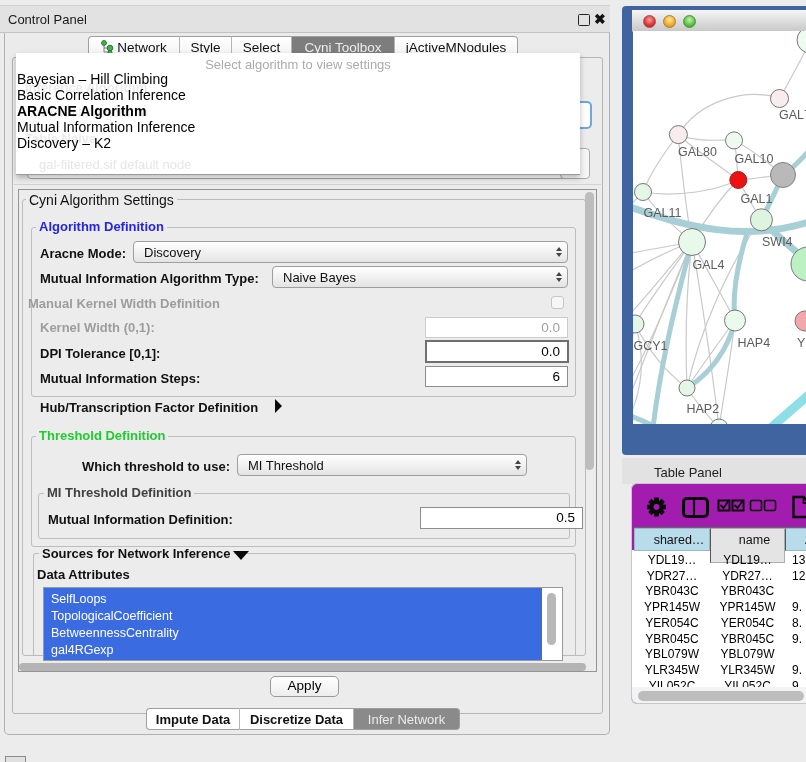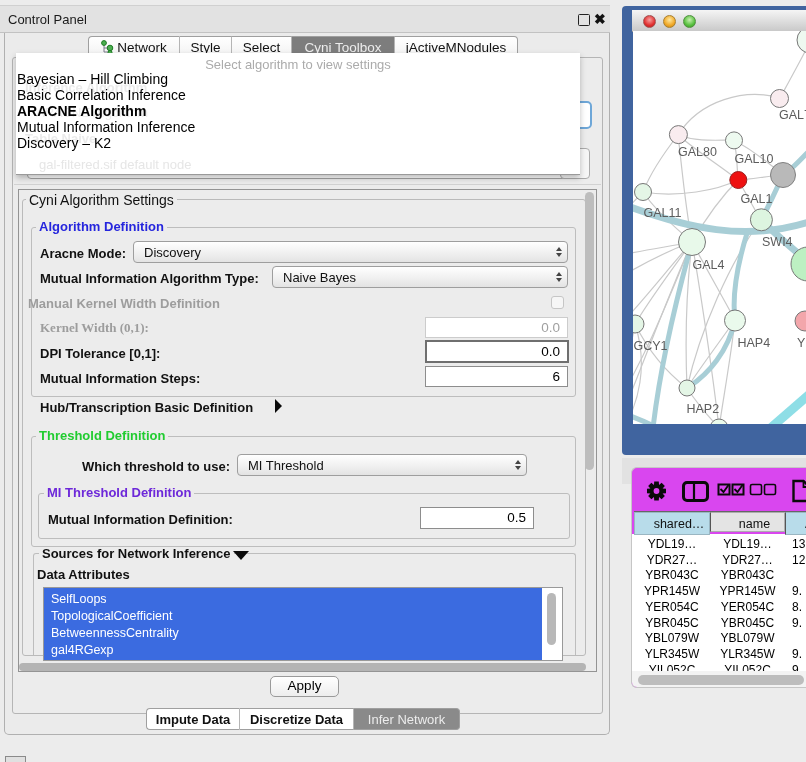--- a/index.html
+++ b/index.html
@@ -60,46 +60,46 @@
 
   <div class="lbl" style="left:40px;top:271px;">Mutual Information Algorithm Type:</div>
   <div class="combo" style="left:272px;top:266px;width:296px;">Naive Bayes<span class="arr">
         <span class="arrup"></span>
         <span class="arrdn"></span>
       </span></div>
 
   <div class="lbl" style="left:28px;top:296px;color:#9d9d9d;">Manual Kernel Width Definition</div>
   <div class="abs" style="left:551px;top:296px;width:13px;height:13px;border:1.5px solid #c6c6c6;border-radius:3px;background:#f6f6f6;box-sizing:border-box;"></div>
 
-  <div class="lbl" style="left:40px;top:320px;color:#9d9d9d;font-family:Liberation Serif, serif;">Kernel Width (0,1):</div>
+  <div class="lbl" style="left:40px;top:320px;color:#9d9d9d;">Kernel Width (0,1):</div>
   <div class="tfield" style="left:425px;top:317px;width:143px;height:21px;border-color:#cccccc;color:#a0a0a0;line-height:19px;">0.0</div>
 
   <div class="lbl" style="left:40px;top:346px;">DPI Tolerance [0,1]:</div>
   <div class="tfield" style="left:425px;top:340px;width:144px;height:23px;border:2px solid #6f6f6f;line-height:19px;">0.0</div>
 
   <div class="lbl" style="left:40px;top:371px;">Mutual Information Steps:</div>
   <div class="tfield" style="left:425px;top:366px;width:143px;height:21px;border-color:#8d8d8d;line-height:19px;">6</div>
 
-  <div class="lbl" style="left:40px;top:400px;font-size:13px;">Hub/Transcription Basic Definition</div>
+  <div class="lbl" style="left:40px;top:400px;font-size:13px;">Hub/Transcription Factor Definition</div>
   <div class="abs" style="left:275px;top:399px;width:0;height:0;border-top:7.5px solid transparent;border-bottom:7.5px solid transparent;border-left:7px solid #0a0a0a;"></div>
 
   <div class="grp" style="left:31px;top:436px;width:543px;height:109px;"></div>
   <div class="grpTitle" style="left:36px;top:429px;color:#21cc30;">Threshold Definition</div>
 
   <div class="lbl" style="left:82px;top:459px;">Which threshold to use:</div>
   <div class="combo" style="left:237px;top:454px;width:290px;">MI Threshold<span class="arr">
         <span class="arrup"></span>
         <span class="arrdn"></span>
       </span></div>
 
   <div class="grp" style="left:38px;top:493px;width:530px;height:44px;"></div>
-  <div class="grpTitle" style="left:44px;top:486px;color:#6d28d9;">MI Threshold Definition</div>
+  <div class="grpTitle" style="left:44px;top:486px;color:#404040;">MI Threshold Definition</div>
 
   <div class="lbl" style="left:48px;top:512px;">Mutual Information Definition:</div>
-  <div class="tfield" style="left:420px;top:507px;width:114px;height:22px;border-color:#8d8d8d;line-height:20px;">0.5</div>
+  <div class="tfield" style="left:420px;top:507px;width:163px;height:22px;border-color:#8d8d8d;line-height:20px;">0.5</div>
 
   <div class="grp" style="left:33px;top:553px;width:541px;height:101px;border-bottom:none;border-radius:3px 3px 0 0;"></div>
   <div class="grpTitle" style="left:39px;top:547px;color:#111;">Sources for Network Inference</div>
   <div class="abs" style="left:233px;top:551px;width:0;height:0;border-left:8px solid transparent;border-right:8px solid transparent;border-top:9px solid #0a0a0a;"></div>
 
   <div class="lbl" style="left:37px;top:567px;font-size:13px;text-align:center;">Data Attributes</div>
 
   <div class="abs" style="left:43px;top:587px;width:520px;height:74px;border:1px solid #999;background:#fff;box-sizing:border-box;overflow:hidden;">
     <div style="position:absolute;left:0;top:0;width:498px;height:120px;background:#3b6be0;color:#fff;font-size:12.5px;padding:3px 0 0 7px;line-height:17px;box-sizing:border-box;">
       SelfLoops<br>TopologicalCoefficient<br>BetweennessCentrality<br>gal4RGexp
@@ -217,21 +217,21 @@
         <text x="737.5" y="347">HAP4</text>
         <text x="633.5" y="350">GCY1</text>
         <text x="686.5" y="413">HAP2</text>
       </g>
     </svg>
   </div>
 
   <div class="abs" style="left:622px;top:458px;width:184px;height:26px;background:#e2e2e2;"></div>
   <div class="abs" style="left:654px;top:465px;font-size:13px;color:#222;">Table Panel</div>
 
-  <div class="abs" style="left:631px;top:467px;width:175px;height:219px;background:#d946ef;border:1px solid #c6c6c6;border-radius:6px 0 0 6px;border-right:none;overflow:hidden;">
+  <div class="abs" style="left:631px;top:483px;width:175px;height:219px;background:#a21caf;border:1px solid #c6c6c6;border-radius:6px 0 0 6px;border-right:none;overflow:hidden;">
     <div style="position:absolute;left:0;top:66px;width:175px;height:137px;background:#fff;"></div>
 
     <svg width="175" height="40" viewBox="0 0 175 40" style="position:absolute;left:0;top:4px;">
       <g fill="#0a0a0a">
         <path fill-rule="evenodd" d="M 34.03,16.71 L 34.03,21.29 L 30.6,21.53 L 32.86,24.12 L 29.62,27.36 L 27.03,25.1 L 26.79,28.53 L 22.21,28.53 L 21.97,25.1 L 19.38,27.36 L 16.14,24.12 L 18.4,21.53 L 14.97,21.29 L 14.97,16.71 L 18.4,16.47 L 16.14,13.88 L 19.38,10.64 L 21.97,12.9 L 22.21,9.47 L 26.79,9.47 L 27.03,12.9 L 29.62,10.64 L 32.86,13.88 L 30.6,16.47 Z M 27.4,19.0 a 2.9,2.9 0 1 0 -5.8,0 a 2.9,2.9 0 1 0 5.8,0 Z"></path>
       </g>
       <g fill="none" stroke="#0a0a0a">
         <rect x="51.5" y="10.5" width="24" height="18" rx="3.5" stroke-width="3"></rect>
         <line x1="62" y1="10" x2="62" y2="28" stroke-width="2.2"></line>
         <rect x="86.5" y="12.5" width="11" height="10" stroke-width="2"></rect>
@@ -240,21 +240,21 @@
         <path d="M 102.5,17 l 3,3 5,-7" stroke-width="1.8"></path>
         <rect x="118.5" y="12.5" width="11" height="10" rx="1.5" stroke-width="1.6"></rect>
         <rect x="132.5" y="12.5" width="11" height="10" rx="1.5" stroke-width="1.6"></rect>
         <path d="M 161.5,9 h 10 l 6,6 v 14 h -16 z" stroke-width="2.4"></path>
         <path d="M 171.5,9 v 6 h 6" stroke-width="1.8"></path>
       </g>
     </svg>
 
     <div style="position:absolute;left:2px;top:43px;width:173px;height:23px;border-top:1px solid #666;">
       <div style="position:absolute;left:0;top:0;width:76px;height:23px;background:#b8dcea;border:1px solid #9ab6c2;box-sizing:border-box;text-align:center;font-size:12.5px;line-height:22px;color:#111;text-indent:14px;">shared…</div>
-      <div style="position:absolute;left:76px;top:0;width:75px;height:20px;background:#e4e4e4;border:1px solid #adadad;border-left:1px solid #555;box-sizing:border-box;text-align:center;font-size:12.5px;line-height:22px;color:#111;text-indent:14px;">name</div>
+      <div style="position:absolute;left:76px;top:0;width:75px;height:35px;background:#e4e4e4;border:1px solid #adadad;border-left:1px solid #555;box-sizing:border-box;text-align:center;font-size:12.5px;line-height:22px;color:#111;text-indent:14px;">name</div>
       <div style="position:absolute;left:151px;top:0;width:40px;height:23px;background:#b8dcea;border:1px solid #9ab6c2;border-left:1px solid #555;box-sizing:border-box;font-size:12.5px;line-height:22px;color:#111;padding-left:19px;">A</div>
     </div>
 
     <div id="tablerows" style="position:absolute;left:2px;top:69px;width:190px;font-size:12px;color:#000;">
         <div style="position:absolute;left:0;top:0px;width:76px;height:15px;line-height:15px;text-align:center;">YDL19…</div>
         <div style="position:absolute;left:76px;top:0px;width:75px;height:15px;line-height:15px;text-align:center;">YDL19…</div>
         <div style="position:absolute;left:158px;top:0px;width:26px;height:15px;line-height:15px;">13</div>
         <div style="position:absolute;left:0;top:16px;width:76px;height:15px;line-height:15px;text-align:center;">YDR27…</div>
         <div style="position:absolute;left:76px;top:16px;width:75px;height:15px;line-height:15px;text-align:center;">YDR27…</div>
         <div style="position:absolute;left:158px;top:16px;width:26px;height:15px;line-height:15px;">12</div>

